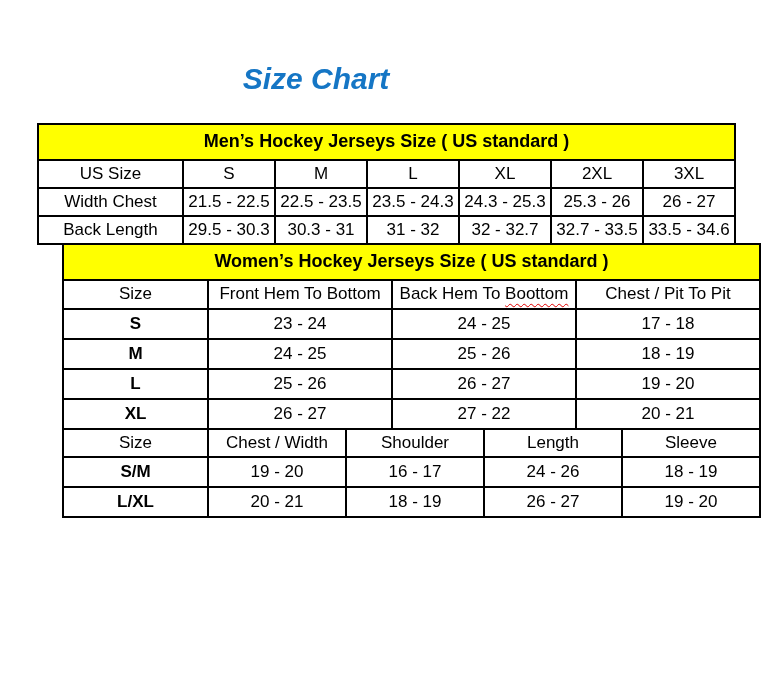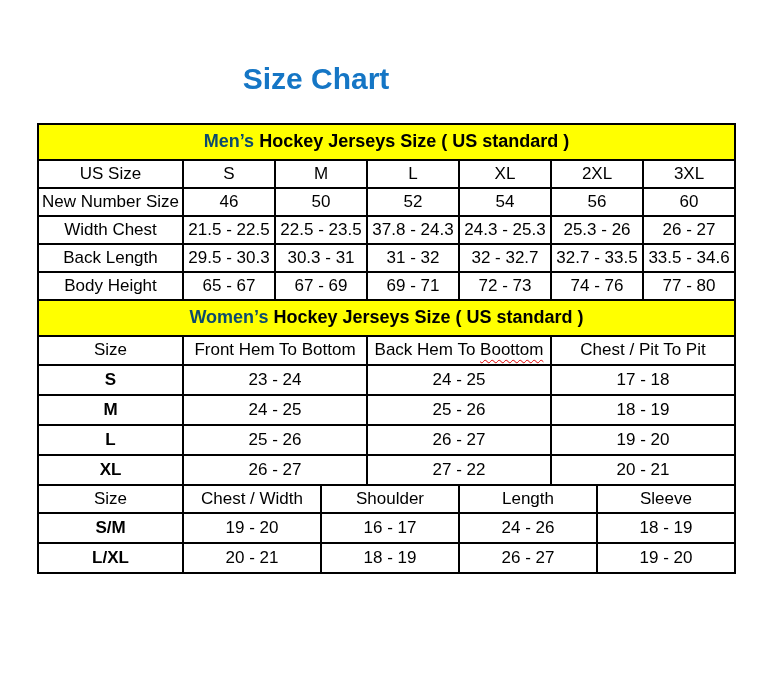--- a/index.html
+++ b/index.html
@@ -8,43 +8,44 @@
     font-family:"Liberation Sans", sans-serif;
     color:#000;
   }
   .canvas{position:relative;width:776px;height:692px;background:#ffffff;overflow:hidden;}
 
   .page-title{
     position:absolute;top:62px;left:0;width:632px;
     text-align:center;
     font-size:30px;font-weight:700;color:#1576C5;
     letter-spacing:0px;
+    font-style:italic;
   }
 
   .tables{position:absolute;left:37px;top:123px;width:697px;}
 
   table.sizes{
     border-collapse:collapse;table-layout:fixed;width:697px;
   }
-  table.sizes + table.sizes{margin-top:-2px;}
+  table.sizes + table.sizes{margin-top:-2px;margin-left:25px;}
 
   table.sizes td{
     border:2px solid #000;
     text-align:center;vertical-align:middle;
     padding:0 2px;
     font-size:17px;line-height:1.1;
     overflow:hidden;white-space:nowrap;
   }
 
   tr.band td{
     background:#FFFF00;
     font-size:18px;font-weight:700;
     height:34px;
   }
-  tr.band .hl{color:#0c4a6e;}
+  tr.band .hl{color:#000000;}
 
   td.hdr{font-weight:400;}
   td.lbl-b{font-weight:700;}
 
   tr.mrow td{height:26px;}
   tr.whdr td{height:27px;}
   tr.wrow td{height:28px;}
   tr.yhdr td{height:26px;}
   tr.yrow td{height:28px;}
 
@@ -81,54 +82,36 @@
       <tr class="mrow">
         <td class="hdr">US Size</td>
         <td class="hdr">S</td>
         <td class="hdr">M</td>
         <td class="hdr">L</td>
         <td class="hdr">XL</td>
         <td class="hdr">2XL</td>
         <td class="hdr">3XL</td>
       </tr>
       <tr class="mrow">
-        <td>New Number Size</td>
-        <td>46</td>
-        <td>50</td>
-        <td>52</td>
-        <td>54</td>
-        <td>56</td>
-        <td>60</td>
-      </tr>
-      <tr class="mrow">
         <td>Width Chest</td>
         <td>21.5 - 22.5</td>
         <td>22.5 - 23.5</td>
-        <td>37.8 - 24.3</td>
+        <td>23.5 - 24.3</td>
         <td>24.3 - 25.3</td>
         <td>25.3 - 26</td>
         <td>26 - 27</td>
       </tr>
       <tr class="mrow">
         <td>Back Length</td>
         <td>29.5 - 30.3</td>
         <td>30.3 - 31</td>
         <td>31 - 32</td>
         <td>32 - 32.7</td>
         <td>32.7 - 33.5</td>
         <td>33.5 - 34.6</td>
-      </tr>
-      <tr class="mrow">
-        <td>Body Height</td>
-        <td>65 - 67</td>
-        <td>67 - 69</td>
-        <td>69 - 71</td>
-        <td>72 - 73</td>
-        <td>74 - 76</td>
-        <td>77 - 80</td>
       </tr>
     </tbody>
       </table>
 
     <table class="sizes">
       <colgroup>
         <col style="width:145px">
           <col style="width:184px">
           <col style="width:184px">
           <col style="width:184px">

